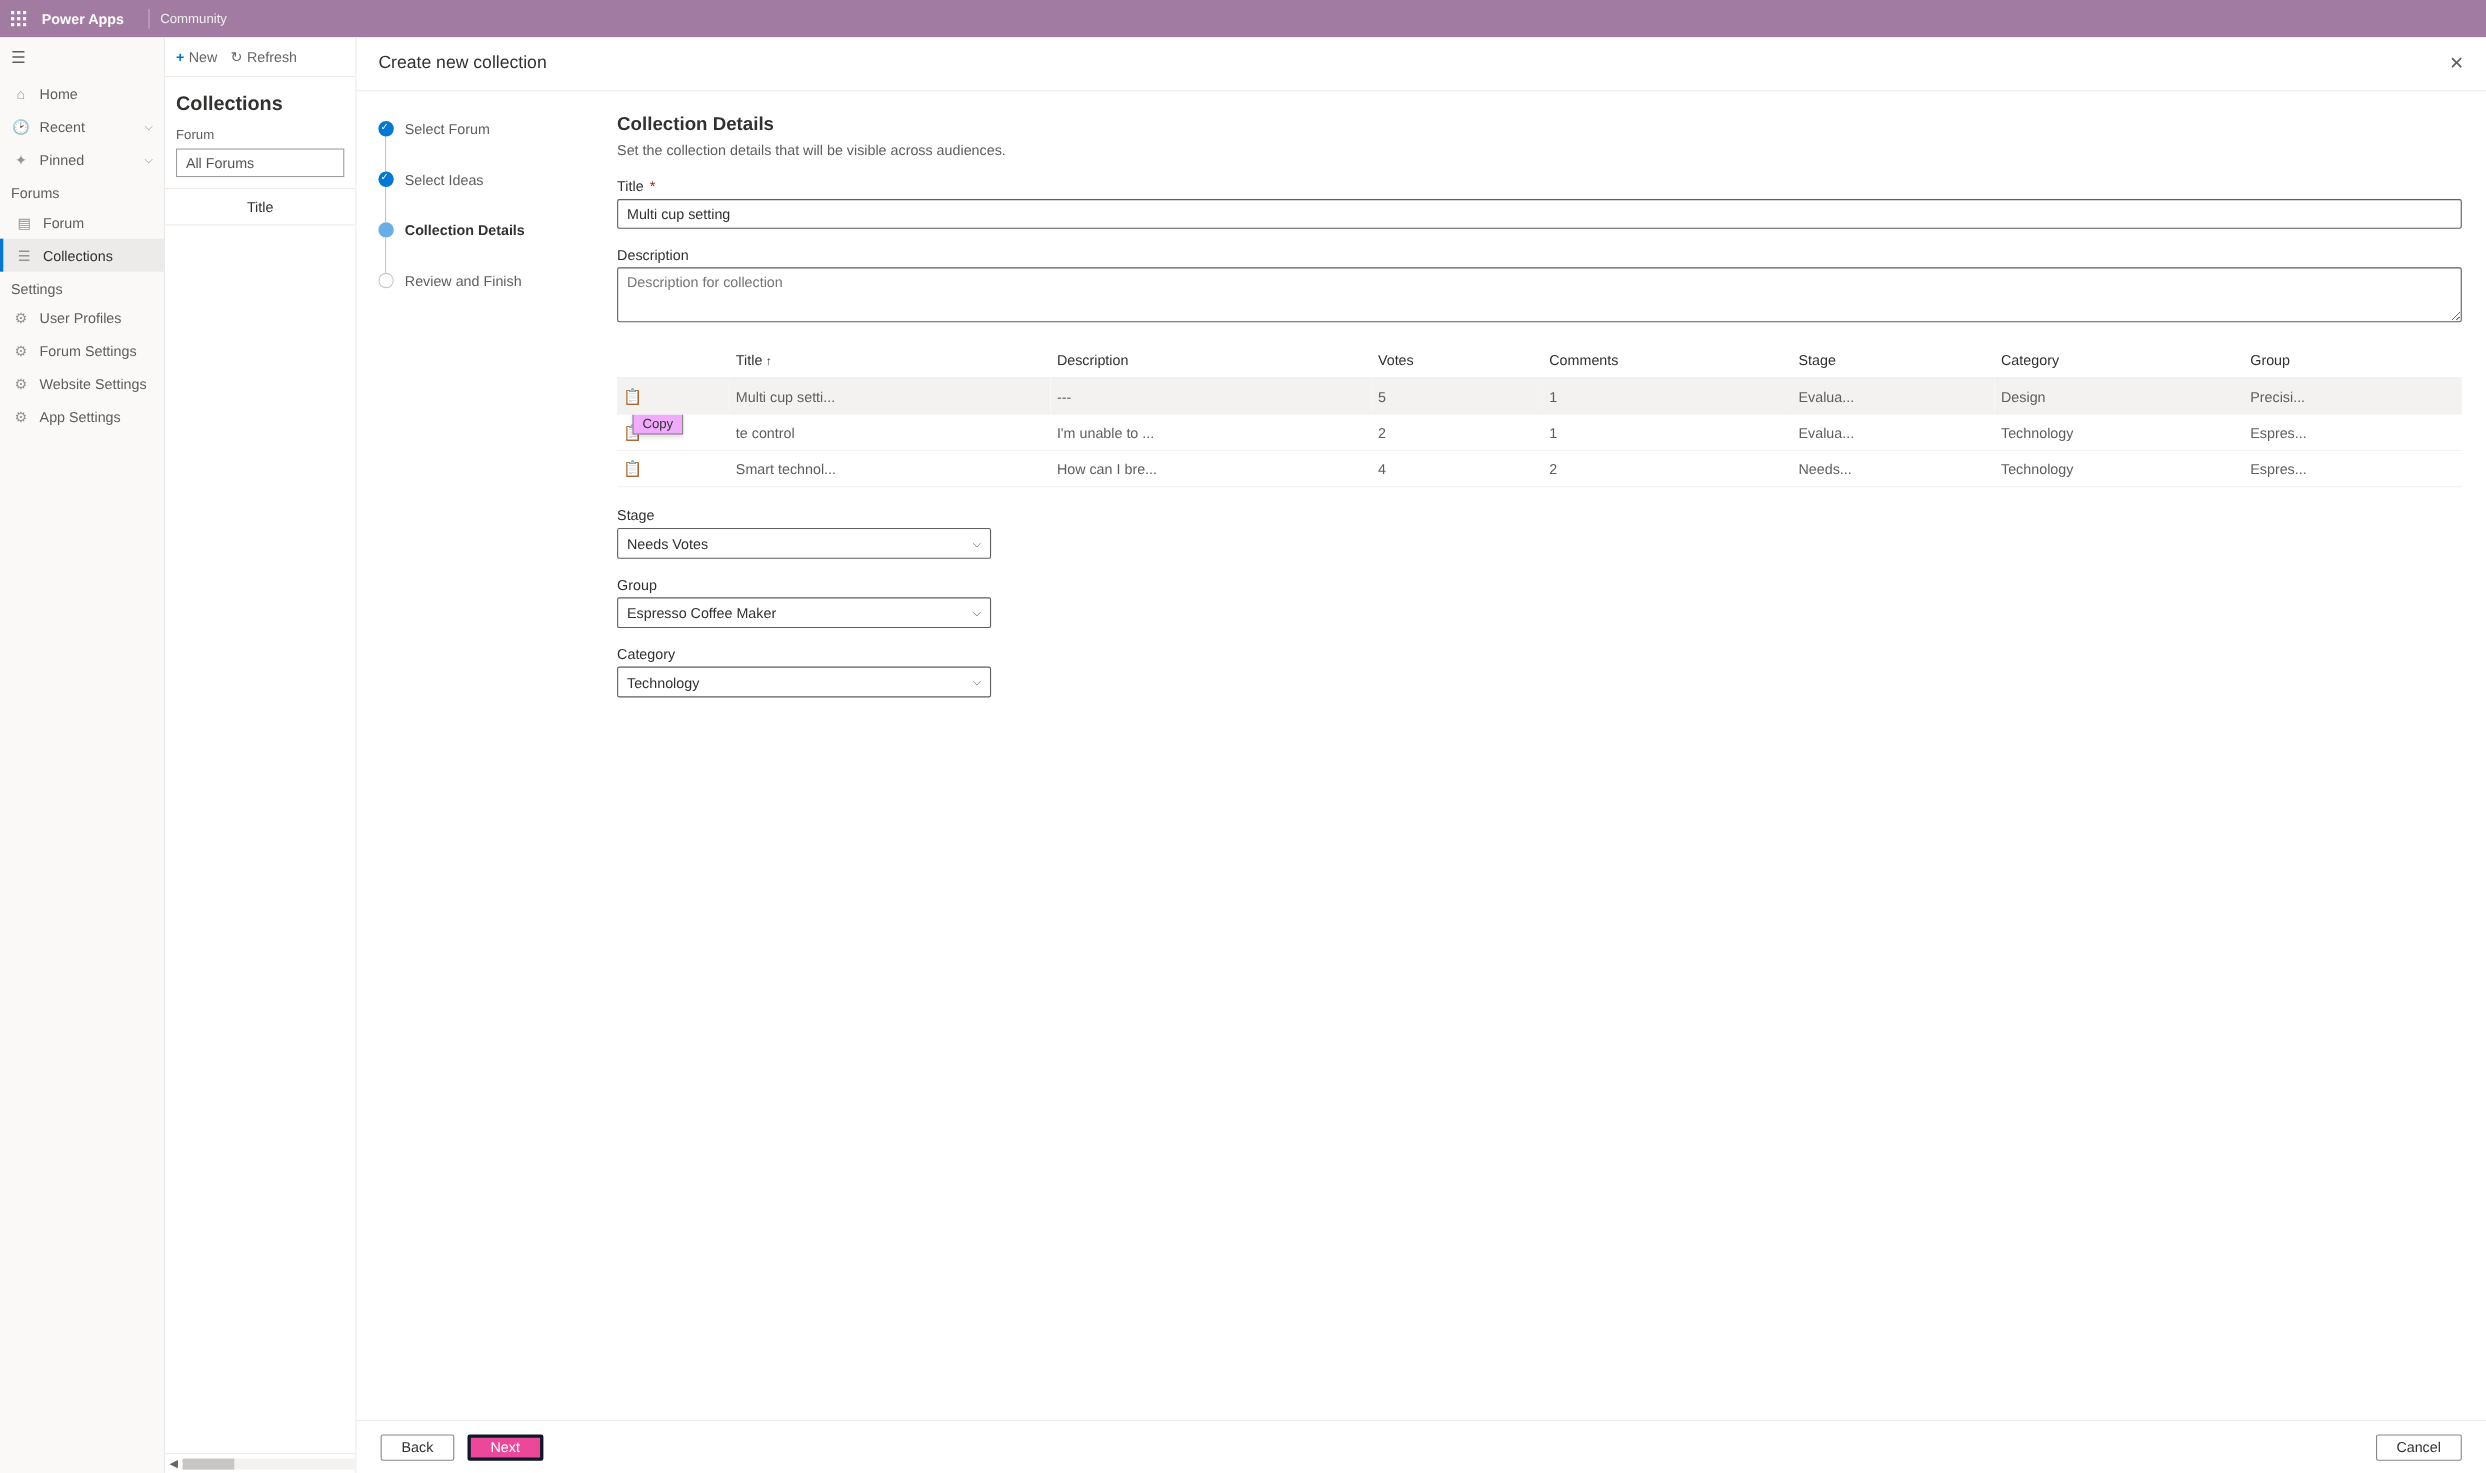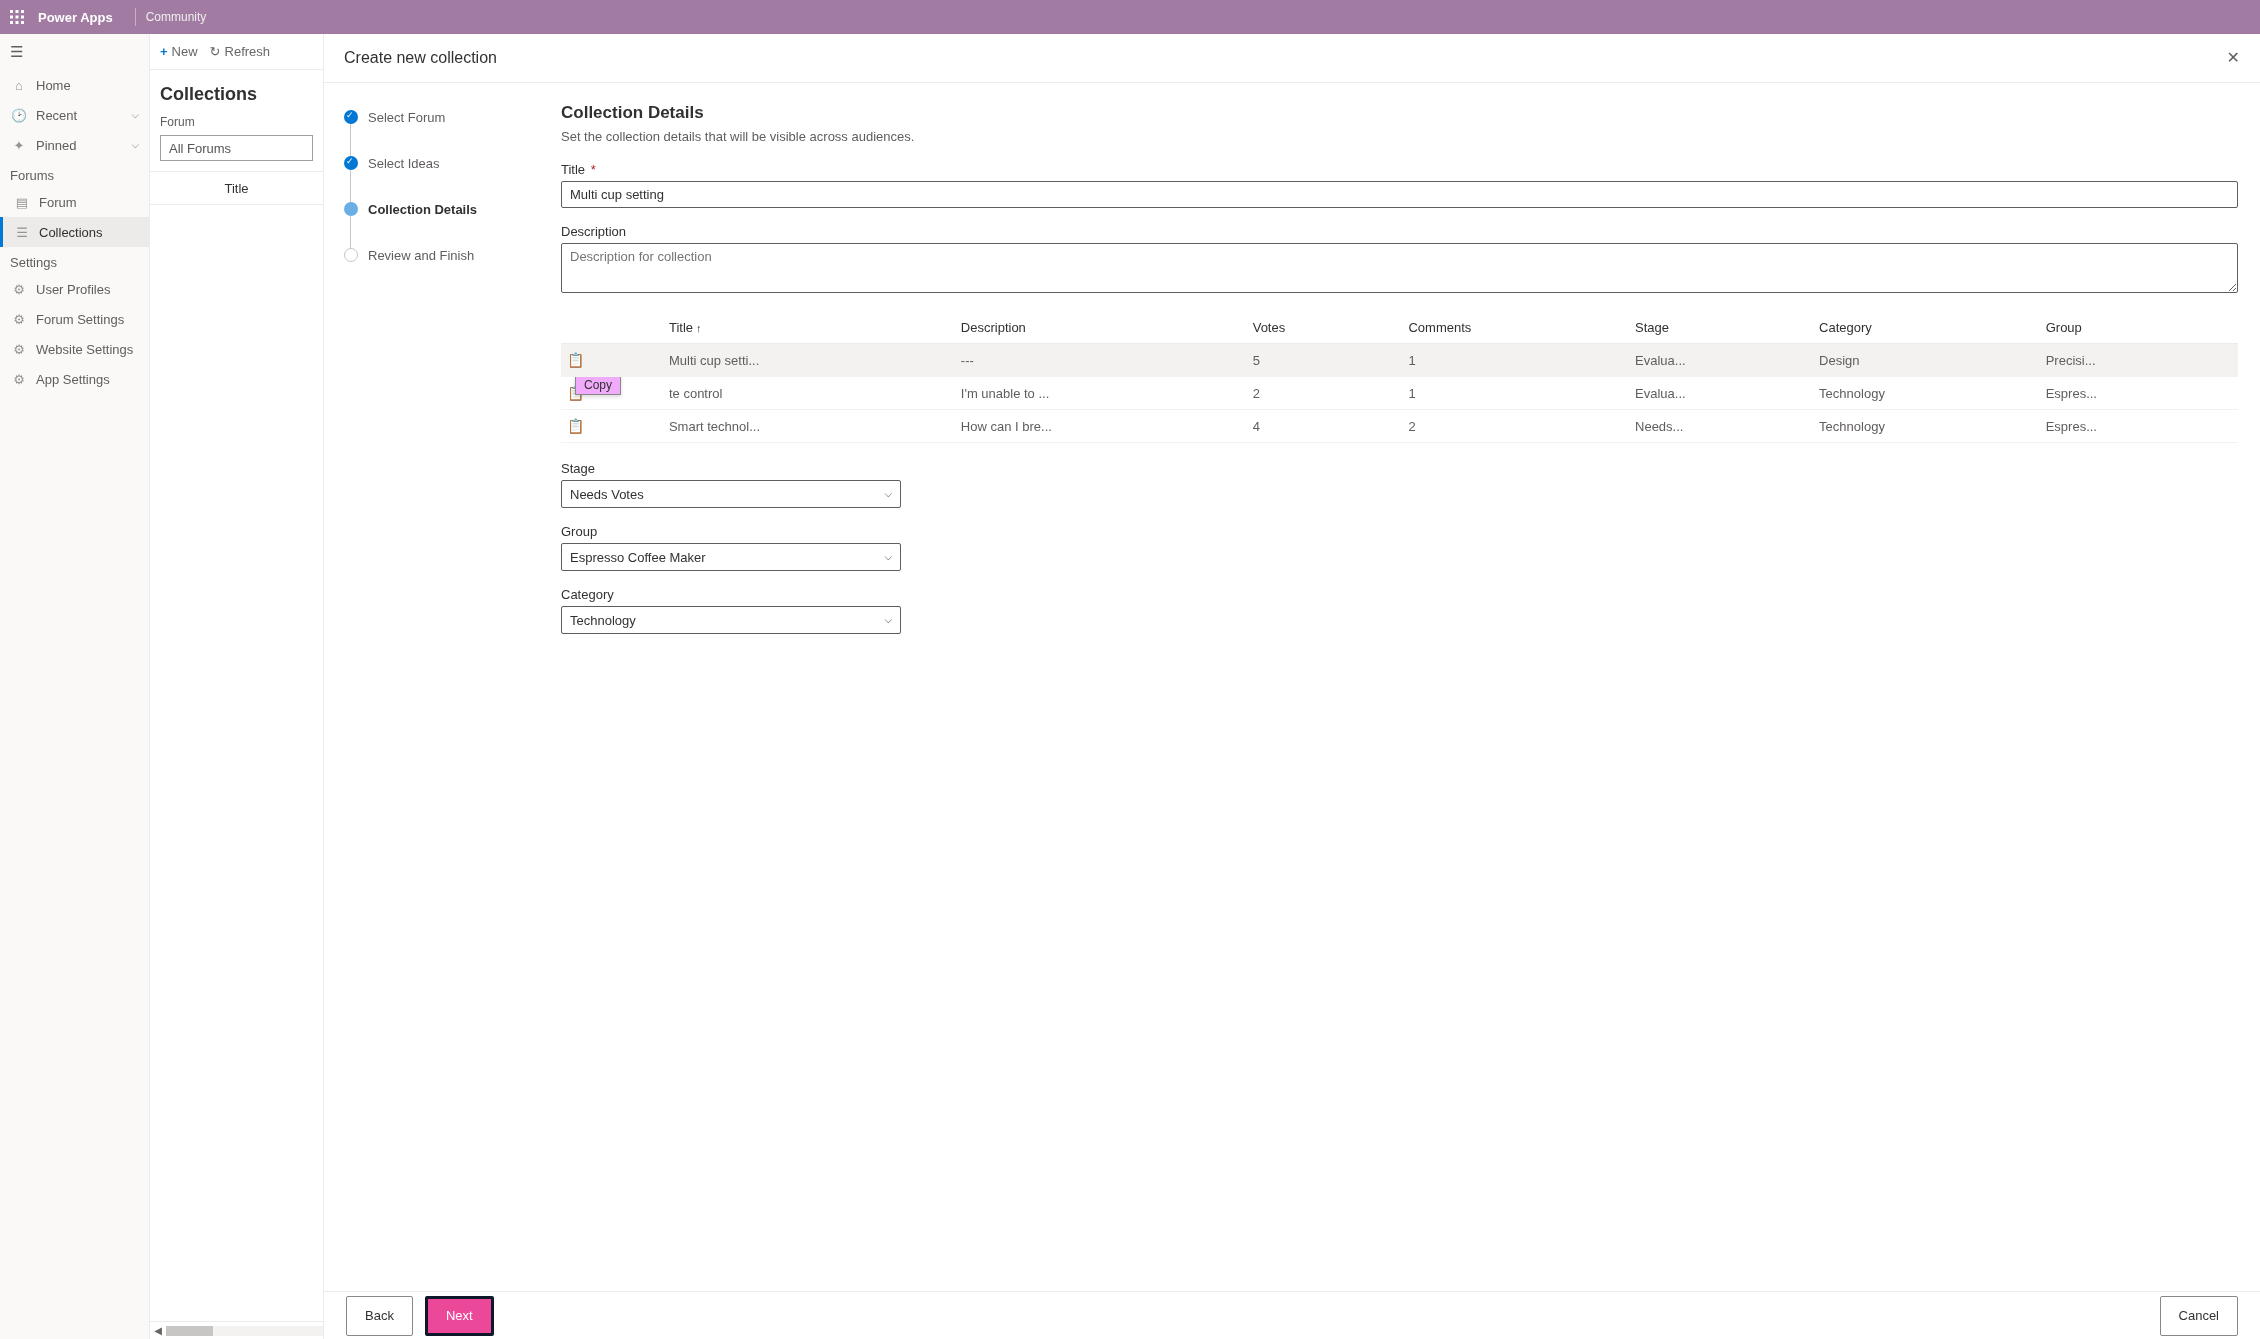--- a/index.html
+++ b/index.html
@@ -85,21 +85,21 @@
   .copy-tooltip { position:absolute; background:#f0abfc; border:1px solid #8a8886; padding:2px 8px; font-size:12px; color:#323130; top:-2px; left:14px; box-shadow:0 2px 4px rgba(0,0,0,0.15);}
 
   
   .select-wrap { width: 340px; }
   .select-wrap label { display:block; font-size:13px; margin-bottom:4px; color:#323130; }
   .select-box { height:28px; border:1px solid #605e5c; border-radius:2px; display:flex; align-items:center; padding:0 8px; font-size:13px; color:#323130; cursor:pointer; margin-bottom:16px;}
   .select-box .caret { margin-left:auto; font-size:10px; color:#605e5c;}
 
   
   .panel-footer { height: 48px; border-top: 1px solid #edebe9; display: flex; align-items: center; padding: 0 22px; }
-  .btn { height: 40px; padding: 0 18px; border-radius: 2px; font-size: 13px; cursor: pointer; }
+  .btn { height: 24px; padding: 0 18px; border-radius: 2px; font-size: 13px; cursor: pointer; }
   .btn.default { background: #fff; border: 1px solid #8a8886; color: #323130; }
   .btn.primary { background: #ec4899; border: 3px solid #0f172a; color: #fff; margin-left: 12px; }
   .btn.cancel { margin-left: auto; background: #fff; border: 1px solid #8a8886; color: #323130; }
 
   svg { display:block; }
 </style>
 </head>
 <body>
 
 <div class="topbar">

